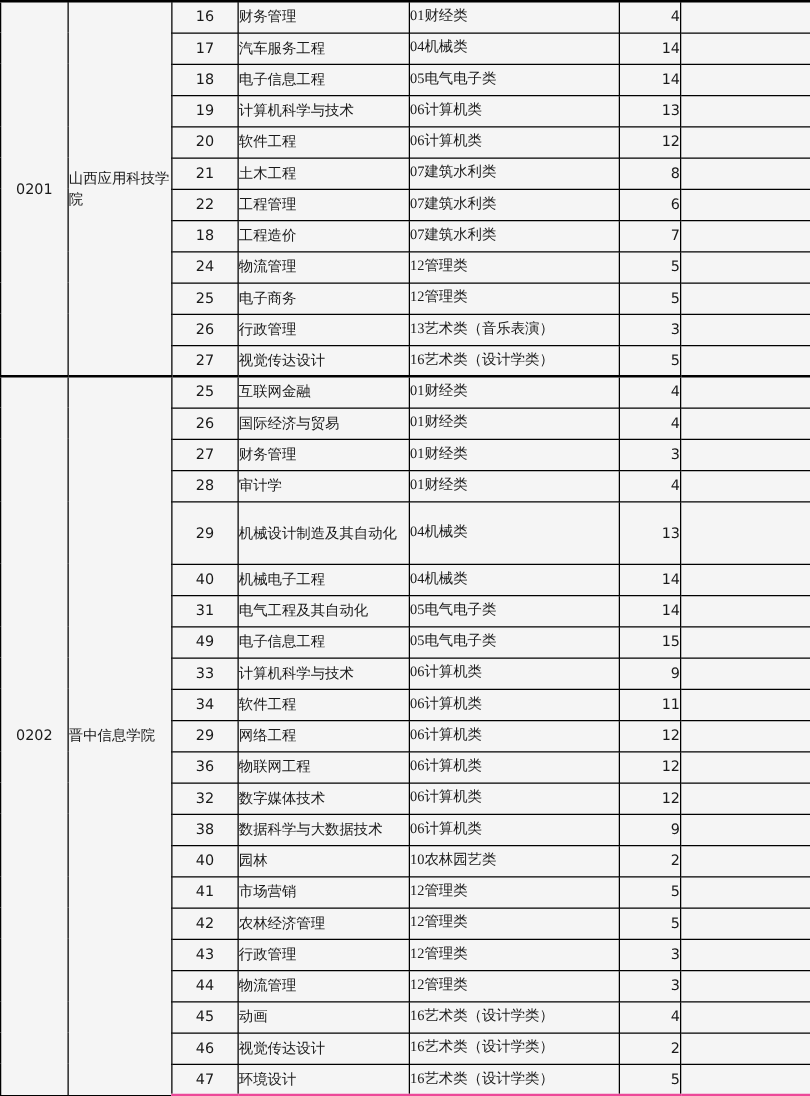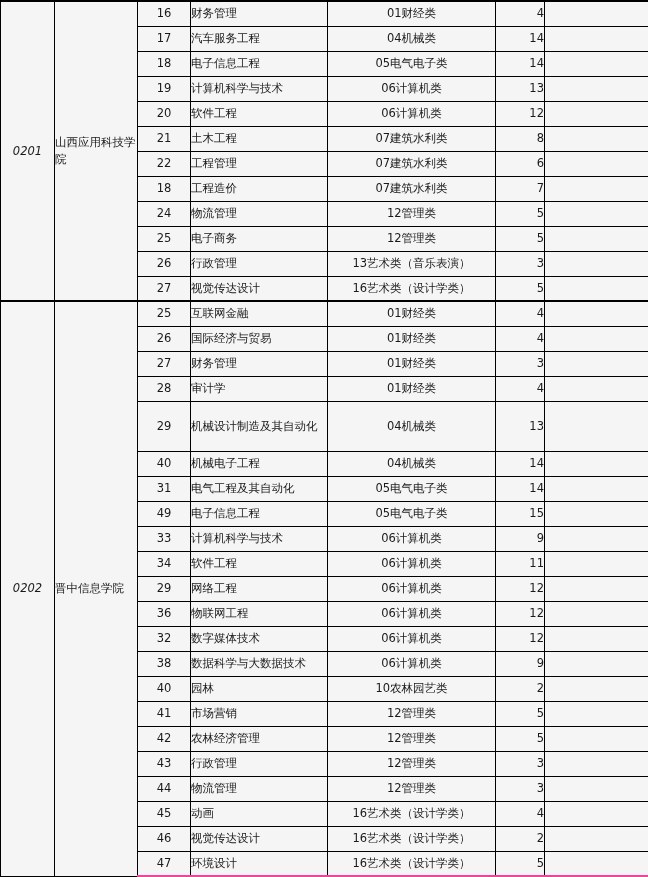--- a/index.html
+++ b/index.html
@@ -44,44 +44,44 @@
     height: 25px;
     box-sizing: border-box;
     vertical-align: middle;
     padding: 1px 0;
     font-weight: 400;
   }
   td.code {
     text-align: center;
     vertical-align: middle;
     font-size: 11.5px;
-    font-style: italic;
   }
   td.school {
     text-align: left;
     vertical-align: middle;
     padding-left: 9px;
     padding-right: 5px;
     line-height: 24px;
     font-size: 11.5px;
   }
   td.seq {
     text-align: center;
     font-size: 11.5px;
   }
   td.major {
     text-align: left;
     padding-left: 9px;
     padding-right: 4px;
     line-height: 24px;
   }
   td.cat {
-    text-align: center;
+    text-align: left;
     padding-left: 8px;
     padding-right: 4px;
+    font-family: Liberation Serif, serif;
   }
   td.num {
     text-align: right;
     padding-right: 11px;
   }
   td.note {
     text-align: left;
   }
   tr.tall td { height: 50px; }
   tr.section-start td { border-top: 2px solid #000; }

